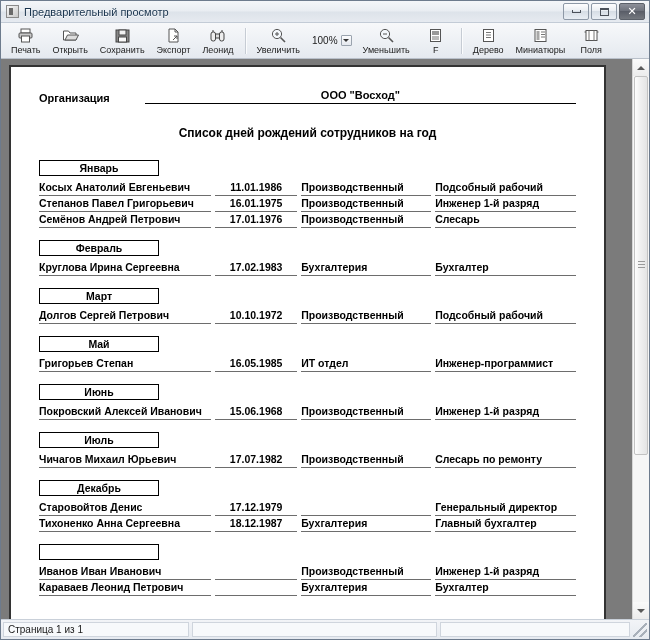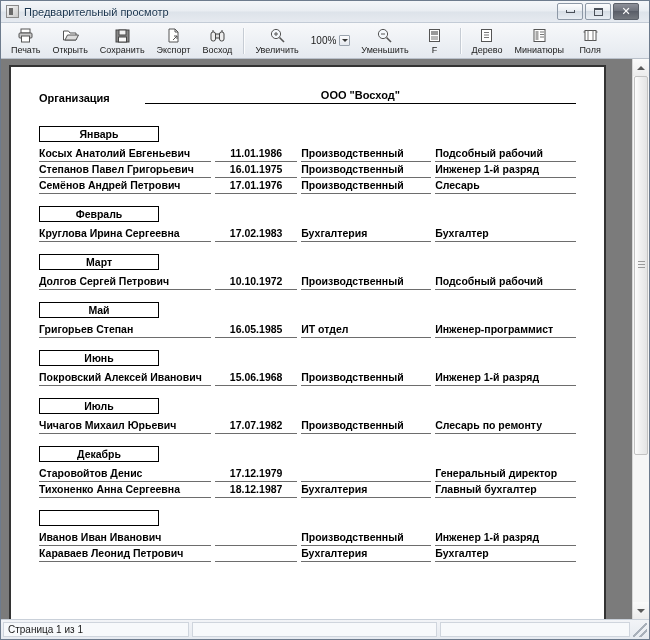--- a/index.html
+++ b/index.html
@@ -18,21 +18,21 @@
     border: 1px solid #6d7b8d;
     display: flex; flex-direction: column;
   }
 
   
   .titlebar {
     height: 22px;
     background: linear-gradient(to bottom, #f4f6f9 0%, #e9edf2 48%, #dde3ea 52%, #e6eaf0 100%);
     border-bottom: 1px solid #c3cbd6;
     display: flex; align-items: center;
-    padding: 0 8px 0 5px;
+    padding: 0 2px 0 5px;
     flex: none;
   }
   .titlebar .app-icon {
     width: 13px; height: 13px;
     background: linear-gradient(135deg,#f6f6f6,#c9c9c9);
     border: 1px solid #8a8a8a;
     position: relative; flex: none; margin-right: 5px;
   }
   .titlebar .app-icon::after {
     content:""; position:absolute; left:2px; top:2px; width:4px; height:7px;
@@ -272,21 +272,21 @@
 
     <div class="tbtn">
       <span class="ticon">
         <svg width="17" height="17" viewBox="0 0 17 17">
           <rect x="2" y="5" width="4.5" height="9" rx="2" fill="#eee" stroke="#444"></rect>
           <rect x="10.5" y="5" width="4.5" height="9" rx="2" fill="#eee" stroke="#444"></rect>
           <rect x="6.5" y="7" width="4" height="4" fill="#ddd" stroke="#444"></rect>
           <path d="M4 5V3M13 5V3" stroke="#444"></path>
         </svg>
       </span>
-      <span class="lbl">Восход</span>
+      <span class="lbl">Леонид</span>
     </div>
 
     <div class="tsep"></div>
 
     <div class="tbtn">
       <span class="ticon">
         <svg width="17" height="17" viewBox="0 0 17 17">
           <circle cx="7" cy="7" r="4.6" fill="#f4f8fc" stroke="#555"></circle>
           <path d="M10.5 10.5L15 15" stroke="#555" stroke-width="1.6"></path>
           <path d="M5 7h4M7 5v4" stroke="#555"></path>
@@ -363,20 +363,21 @@
   <div class="contentrow">
     <div class="viewport">
       <div class="paper">
         <div class="doc">
 
           <div class="org-row">
             <div class="org-label">Организация</div>
             <div class="org-value">ООО "Восход"</div>
           </div>
 
+          <div class="doc-title">Список дней рождений сотрудников на год</div>
 
           <div id="sections">
               <div class="section">
                 <div class="month-box">Январь</div>
                 <div class="row">
                   <div class="cell c-name">Косых Анатолий Евгеньевич</div>
                   <div class="cell c-date">11.01.1986</div>
                   <div class="cell c-dept">Производственный</div>
                   <div class="cell c-pos">Подсобный рабочий</div>
                 </div>

